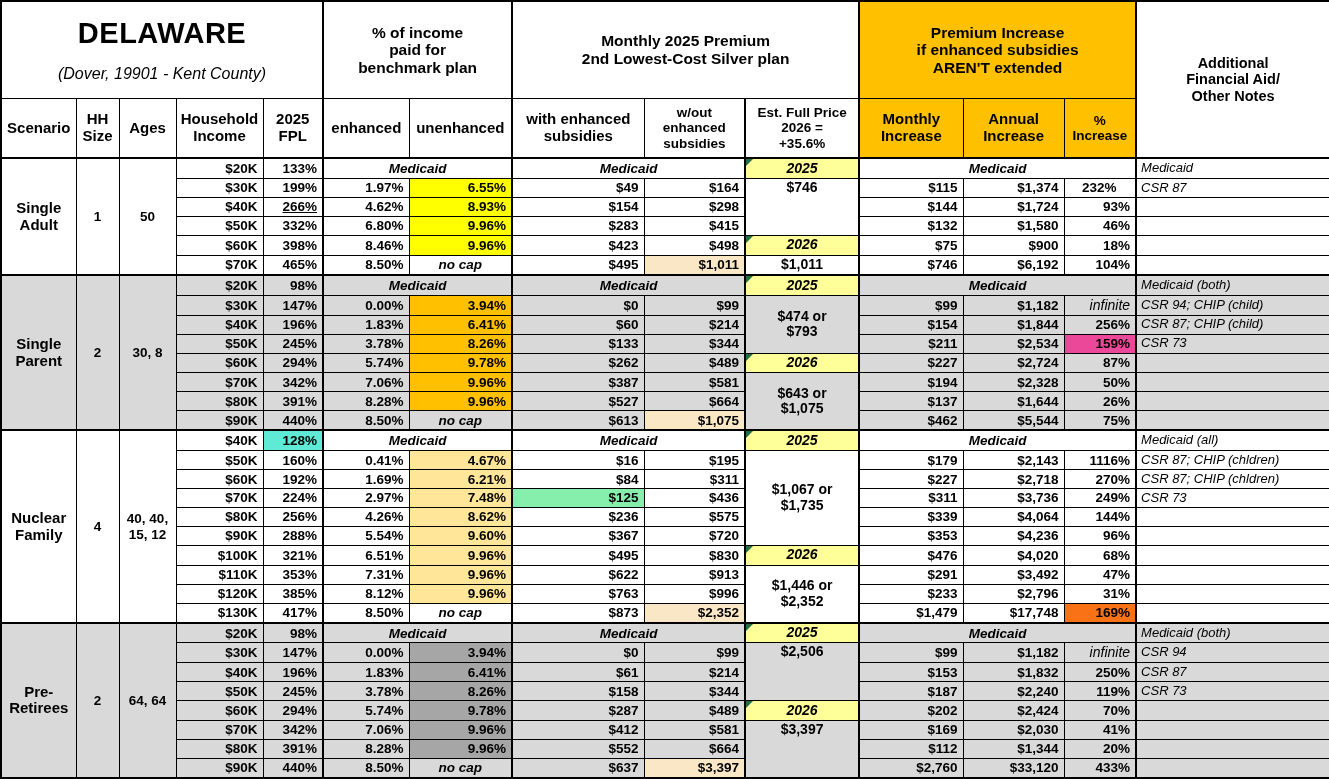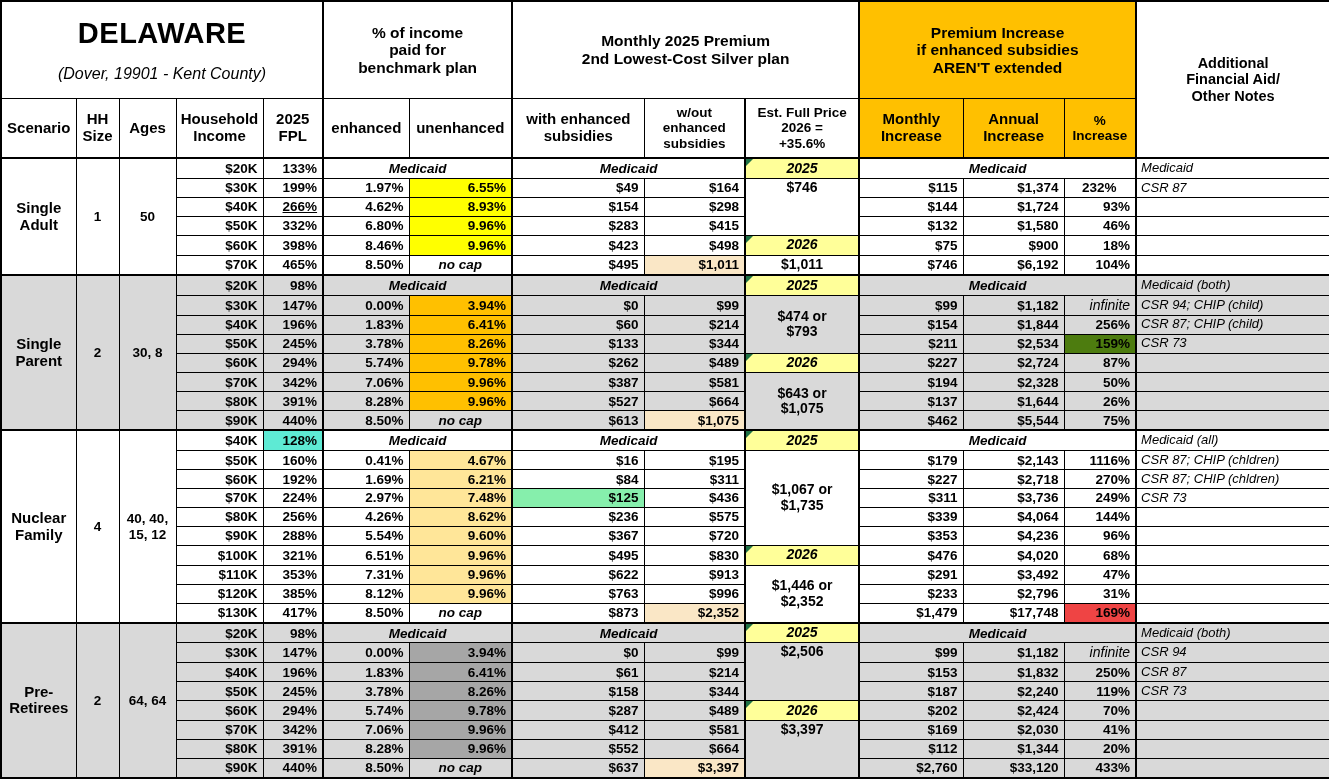--- a/index.html
+++ b/index.html
@@ -215,21 +215,21 @@
         </tr>
         <tr>
           <td class="num" style="background: rgb(217, 217, 217);">$50K</td>
           <td class="num" style="background: rgb(217, 217, 217);">245%</td>
           <td class="num sec-l" style="background: rgb(217, 217, 217);">3.78%</td>
           <td class="num" style="background: rgb(255, 192, 0);">8.26%</td>
           <td class="num sec-l" style="background: rgb(217, 217, 217);">$133</td>
           <td class="num" style="background: rgb(217, 217, 217);">$344</td>
           <td class="num sec-l" style="background: rgb(217, 217, 217);">$211</td>
           <td class="num" style="background: rgb(217, 217, 217);">$2,534</td>
-          <td class="num" style="background: #4d7c0f;">159%</td>
+          <td class="num" style="background: #ec4899;">159%</td>
           <td class="note sec-l" style="background: rgb(217, 217, 217);">CSR 73</td>
         </tr>
         <tr>
           <td class="num" style="background: rgb(217, 217, 217);">$60K</td>
           <td class="num" style="background: rgb(217, 217, 217);">294%</td>
           <td class="num sec-l" style="background: rgb(217, 217, 217);">5.74%</td>
           <td class="num" style="background: rgb(255, 192, 0);">9.78%</td>
           <td class="num sec-l" style="background: rgb(217, 217, 217);">$262</td>
           <td class="num" style="background: rgb(217, 217, 217);">$489</td>
           <td class="est sec-l yr" rowspan="1" style="background: rgb(255, 255, 153);">2026</td>
@@ -393,21 +393,21 @@
         </tr>
         <tr>
           <td class="num" style="background: rgb(255, 255, 255);">$130K</td>
           <td class="num" style="background: rgb(255, 255, 255);">417%</td>
           <td class="num sec-l" style="background: rgb(255, 255, 255);">8.50%</td>
           <td class="nocap" style="background: rgb(255, 255, 255);">no cap</td>
           <td class="num sec-l" style="background: rgb(255, 255, 255);">$873</td>
           <td class="num" style="background: rgb(250, 231, 198);">$2,352</td>
           <td class="num sec-l" style="background: rgb(255, 255, 255);">$1,479</td>
           <td class="num" style="background: rgb(255, 255, 255);">$17,748</td>
-          <td class="num" style="background: #ef4444; padding-left: 20px;">169%</td>
+          <td class="num" style="background: #f97316; padding-left: 20px;">169%</td>
           <td class="note sec-l" style="background: rgb(255, 255, 255);"></td>
         </tr>
         <tr>
           <td class="c-scn gt" rowspan="8" style="background: rgb(217, 217, 217);">Pre-
 Retirees</td>
           <td class="c-ctr gt" rowspan="8" style="background: rgb(217, 217, 217);">2</td>
           <td class="c-ctr gt" rowspan="8" style="background: rgb(217, 217, 217);">64, 64</td>
           <td class="num gt" style="background: rgb(217, 217, 217);">$20K</td>
           <td class="num gt" style="background: rgb(217, 217, 217);">98%</td>
           <td class="med sec-l gt" colspan="2" style="background: rgb(217, 217, 217);">Medicaid</td>

